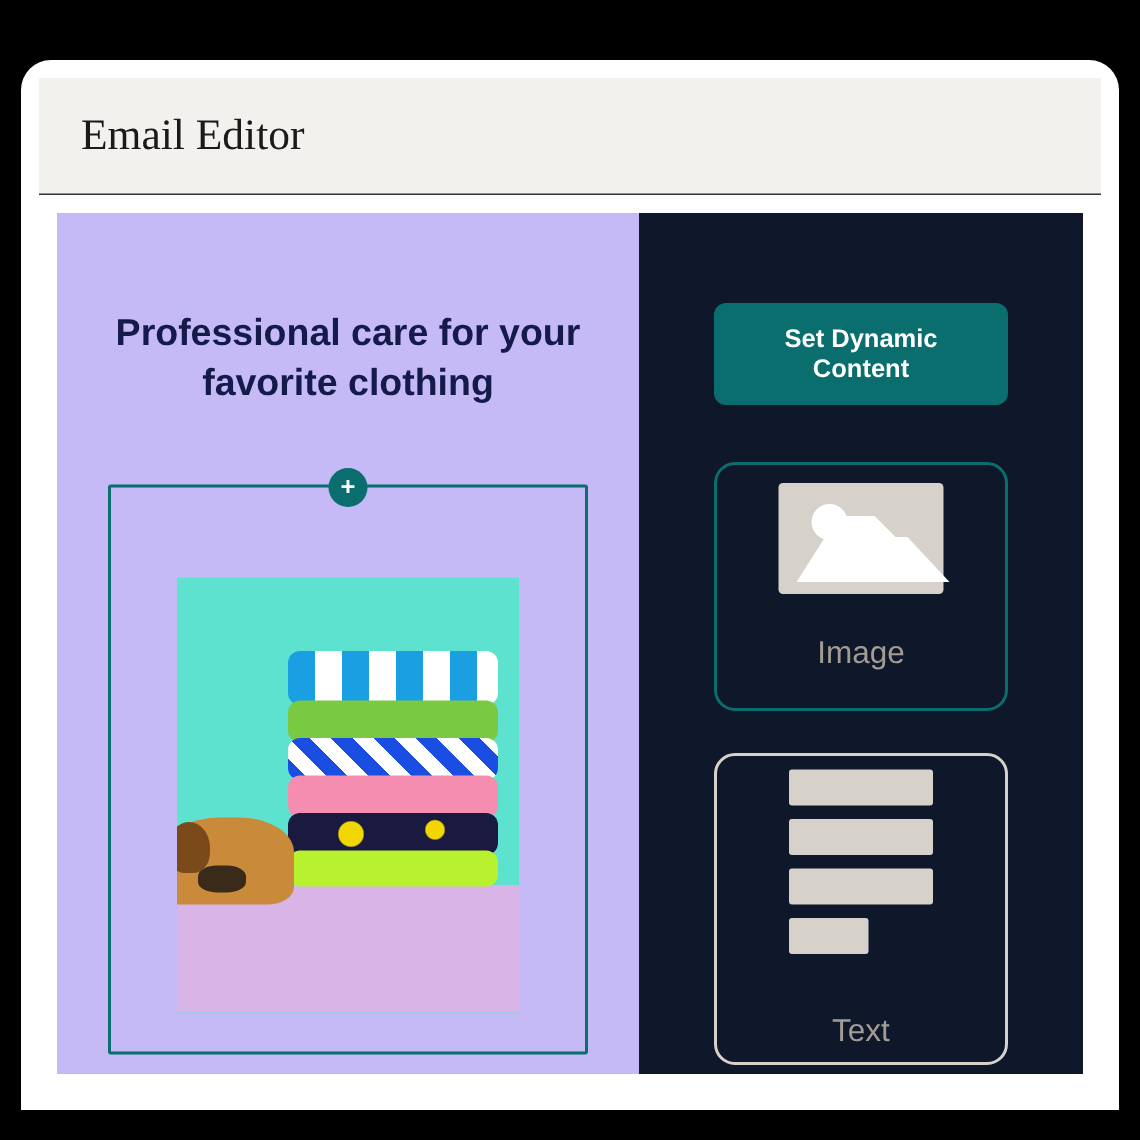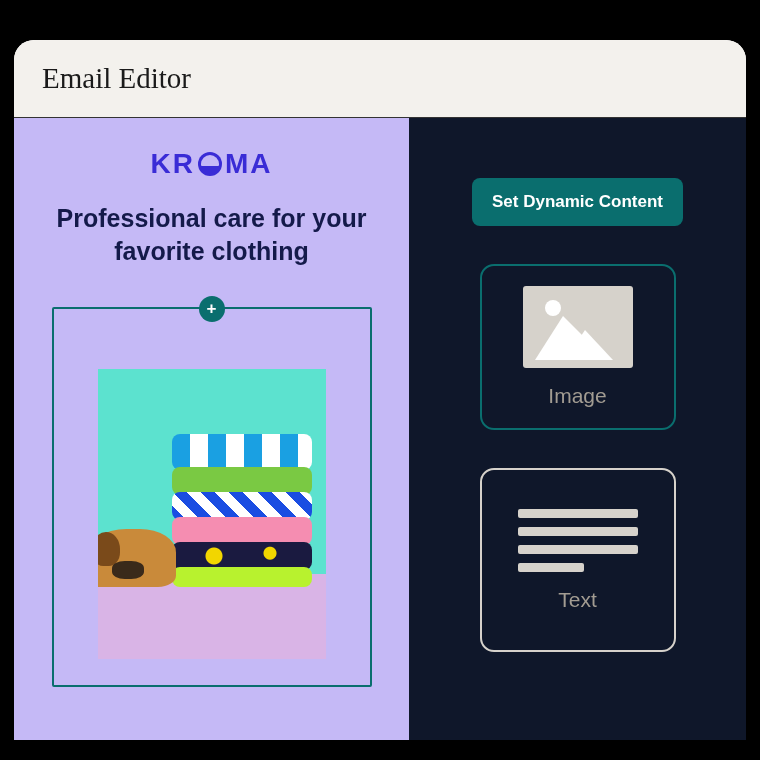--- a/index.html
+++ b/index.html
@@ -1,15 +1,15 @@
 <!DOCTYPE html>
 <html><head>
   <meta charset="utf-8">
   <style>
-    * { box-sizing: border-box; margin: 0; padding: 0; }
+    * { box-sizing: border-box; margin: 0; padding: 12px; }
     body {
       background: #000;
       width: 760px;
       height: 760px;
       font-family: Georgia, serif;
       overflow: hidden;
     }
     .window {
       position: absolute;
       top: 40px;
@@ -214,22 +214,22 @@
       flex-direction: column;
       align-items: center;
       justify-content: center;
       gap: 16px;
       cursor: pointer;
     }
     .block-card.selected {
       border-color: #0a6e6e;
     }
     .block-card.text {
-      height: 184px;
-      margin-top: 38px;
+      height: 208px;
+      margin-top: 28px;
     }
     .thumb-image {
       width: 110px;
       height: 82px;
       background: #d6d2cb;
       position: relative;
       border-radius: 3px;
     }
     .thumb-image .sun {
       position: absolute;
@@ -278,25 +278,20 @@
   </style>
 </head>
 <body>
 
 <div class="window">
   <div class="titlebar">Email Editor</div>
 
   <div class="body">
 
     <div class="canvas">
-      <div class="brand">
-        <span>KR</span>
-        <span class="brand-eye"></span>
-        <span>MA</span>
-      </div>
       <div class="headline">Professional care for your favorite clothing</div>
 
       <div class="image-slot">
         <div class="add-handle">
           <span>+</span>
         </div>
         <div class="photo">
           <div class="shelf"></div>
           <div class="stack">
             <div class="fold f1"></div>

